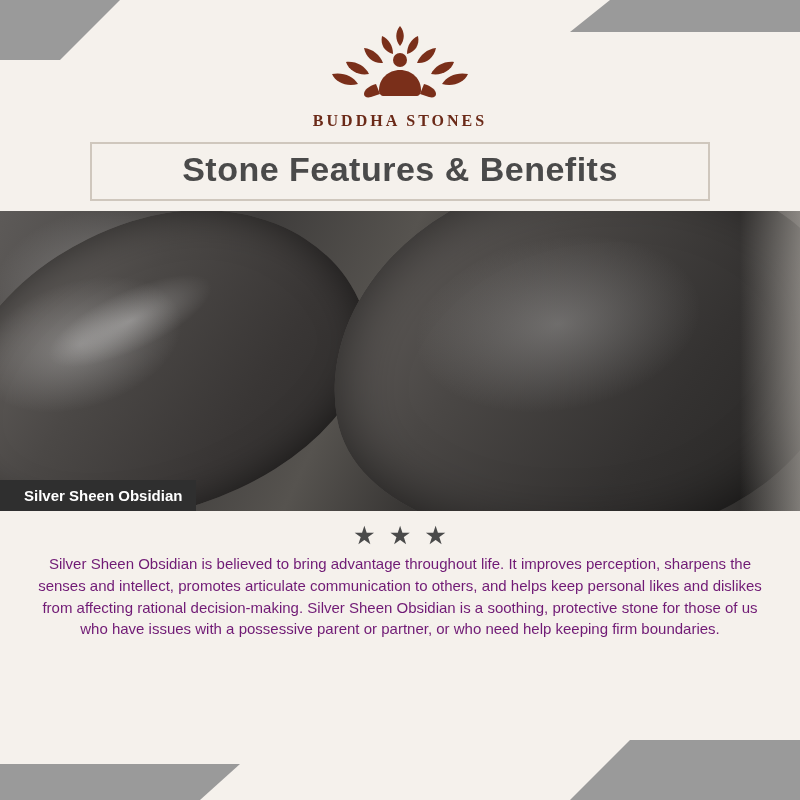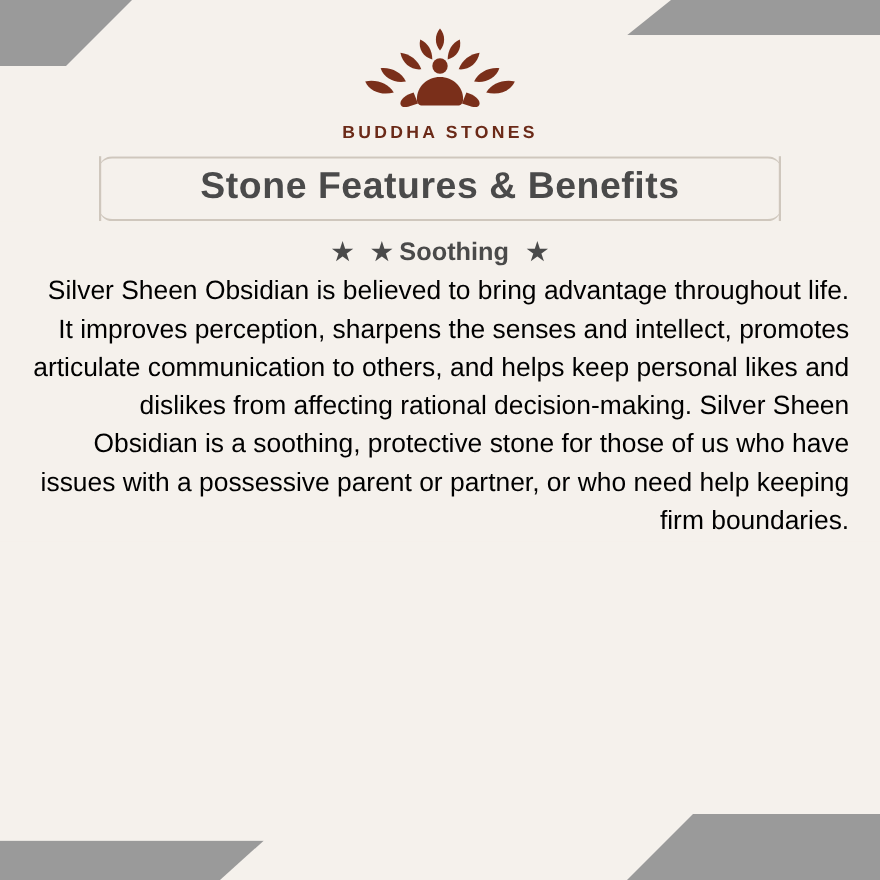--- a/index.html
+++ b/index.html
@@ -58,33 +58,32 @@
   .lotus-logo {
     display: block;
     margin: 0 auto;
   }
   .brand-name {
     margin-top: 4px;
     font-size: 16px;
     letter-spacing: 3px;
     font-weight: bold;
     color: #6b2a18;
-    font-family: Liberation Sans, sans-serif;
+    font-family: Liberation Serif, serif;
   }
 
   
   .title-banner {
     position: relative;
     margin: 12px auto 0 auto;
     width: 620px;
     border-top: 2px solid #cfc7bd;
     border-bottom: 2px solid #cfc7bd;
     text-align: center;
     z-index: 2;
-    border-radius: 12px;
   }
   .title-banner:before,
   .title-banner:after {
     content: "";
     position: absolute;
     top: -2px;
     bottom: -2px;
     width: 2px;
     background: #cfc7bd;
   }
@@ -185,24 +184,24 @@
     font-size: 23px;
     font-weight: bold;
     color: #4a4a4a;
   }
   .star {
     color: #4a4a4a;
     font-size: 22px;
     line-height: 1;
   }
   .body-text {
-    font-size: 24px;
+    font-size: 15px;
     line-height: 1.45;
-    color: #000000;
-    text-align: right;
+    color: #701a75;
+    text-align: center;
     margin: 0;
   }
 </style>
 </head>
 <body>
 
 <div class="page">
 
   <div class="corner corner-tl"></div>
   <div class="corner corner-tr"></div>
@@ -227,29 +226,36 @@
         <path d="M114 68c7 2 12 6 12 10 0 3-3 4-7 3l-9-3z"></path>
       </g>
     </svg>
     <div class="brand-name">BUDDHA STONES</div>
   </div>
 
   <div class="title-banner">
     <span class="title-text">Stone Features &amp; Benefits</span>
   </div>
 
+  <div class="photo-wrap">
+    <div class="photo"></div>
+    <div class="stone-a"></div>
+    <div class="stone-b"></div>
+    <div class="photo-sheen"></div>
+    <div class="photo-edge"></div>
+    <div class="caption">Silver Sheen Obsidian</div>
+  </div>
 
   <div class="content">
     <div class="benefits">
       <div class="benefit">
         <span class="star">★</span>
       </div>
       <div class="benefit">
         <span class="star">★</span>
-        <span>Soothing</span>
       </div>
       <div class="benefit">
         <span class="star">★</span>
       </div>
     </div>
     <p class="body-text">Silver Sheen Obsidian is believed to bring advantage throughout life. It improves perception, sharpens the senses and intellect, promotes articulate communication to others, and helps keep personal likes and dislikes from affecting rational decision-making. Silver Sheen Obsidian is a soothing, protective stone for those of us who have issues with a possessive parent or partner, or who need help keeping firm boundaries.</p>
   </div>
 
 </div>
 

